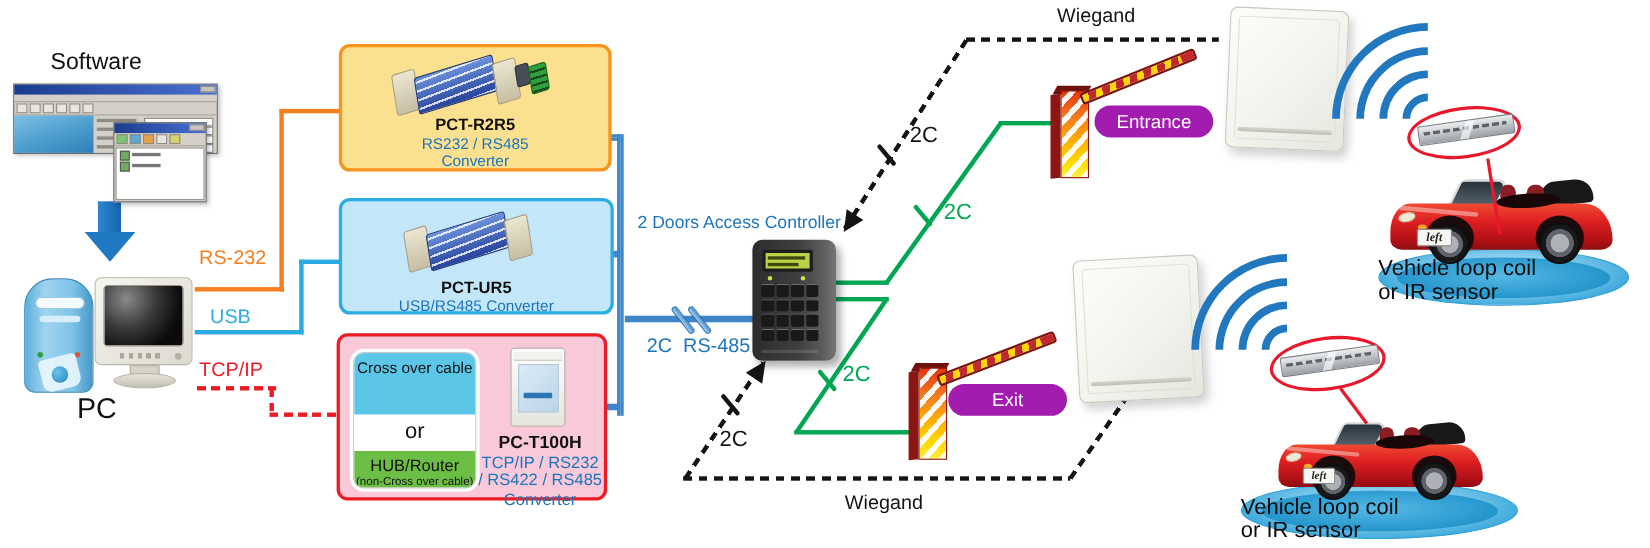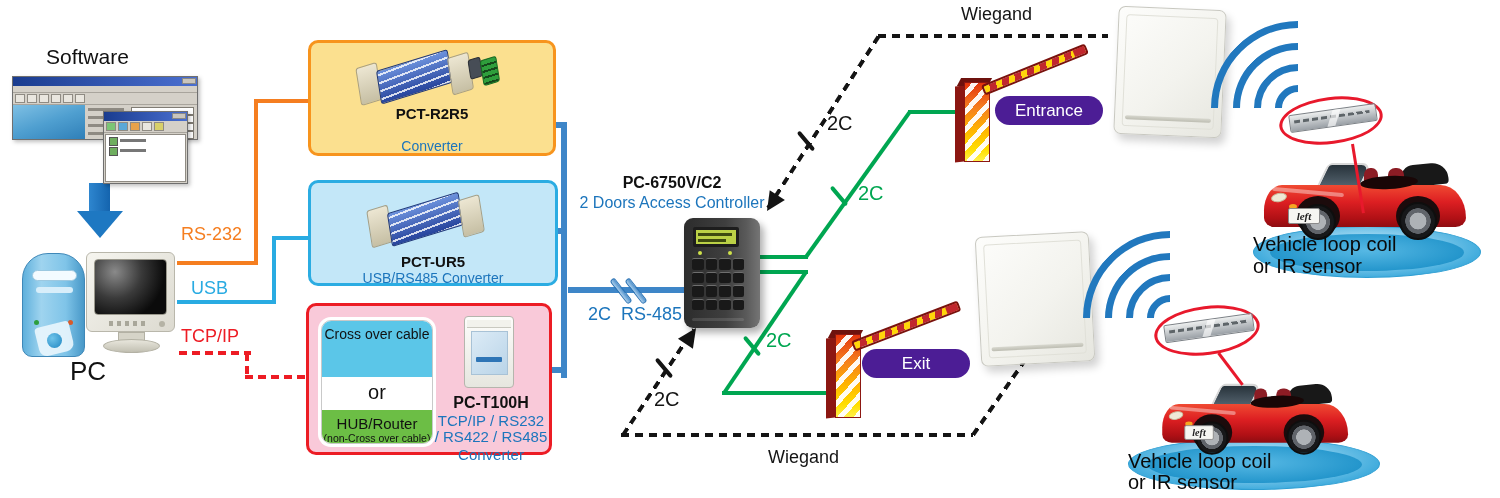--- a/index.html
+++ b/index.html
@@ -123,21 +123,21 @@
   
   .gate { position:absolute; z-index:3; }
   .g-left { position:absolute; left:0; top:8px; width:9px; height:76px; background:#8C1712; transform:skewY(-6deg); }
   .g-front { position:absolute; left:9px; top:4px; width:26px; height:80px; border:1px solid #8C1712;
              background:repeating-linear-gradient(-48deg,rgba(255,255,255,.95) 0 5px,rgba(255,255,255,0) 5px 12px),
                         linear-gradient(180deg,#E3350D 0%,#F47B20 30%,#FFB400 60%,#FFDE00 85%,#FFF04A 100%); }
   .g-top { position:absolute; left:4px; top:0; width:31px; height:8px; background:#6E120E; transform:skewX(-28deg); }
   .g-arm { position:absolute; height:11px; border:2px solid #7A120D; border-radius:3px; transform-origin:0 50%;
            background:repeating-linear-gradient(105deg,#FFD60A 0 6px,#C1272D 6px 13px); }
   .g-arm::after { content:""; position:absolute; right:0; top:0; bottom:0; width:12px; background:#C1272D; }
-  .pill { position:absolute; height:29px; background:#4c1d95; border-radius:15px; color:#fff; font-size:17px;
+  .pill { position:absolute; height:29px; background:#a21caf; border-radius:15px; color:#fff; font-size:17px;
           display:flex; align-items:center; justify-content:center; z-index:4; }
 
   
   .reader { position:absolute; border:1px solid #c8c8c0; border-radius:7px;
             background:linear-gradient(135deg,#fdfdfb 0%,#f3f3ee 55%,#e6e6df 100%);
             box-shadow:4px 6px 9px rgba(0,0,0,.18); z-index:2; }
   .reader::before { content:""; position:absolute; left:7px; top:7px; right:7px; bottom:7px; border:1px solid #e0e0d8; border-radius:4px; }
   .reader::after { content:""; position:absolute; left:10px; bottom:14px; right:10px; height:4px; background:linear-gradient(#d8d8cf,#bdbdb2); border-radius:2px; }
 
   
@@ -255,20 +255,21 @@
 
   <div class="cbox cbox1">
     <div class="conv-dev" style="top:4px;">
       <span class="cd cd-capL"></span>
       <span class="cd cd-body"></span>
       <span class="cd cd-capR"></span>
       <span class="cd cd-db9"></span>
       <span class="cd cd-term"></span>
     </div>
     <div class="cname" style="top:62px;">PCT-R2R5</div>
+    <div class="cdesc" style="top:79px;">RS232 / RS485</div>
     <div class="cdesc" style="top:95px;">Converter</div>
   </div>
 
   <div class="cbox cbox2">
     <div class="conv-dev" style="top:8px;">
       <span class="cd cd-capL" style="left:20px;"></span>
       <span class="cd cd-body" style="left:40px;"></span>
       <span class="cd cd-capR" style="left:112px;"></span>
     </div>
     <div class="cname" style="top:70px;">PCT-UR5</div>
@@ -296,21 +297,20 @@
 
   <div class="bus-h" style="left:548px;top:122px;width:16px;"></div>
   <div class="bus-h" style="left:552px;top:228px;width:12px;"></div>
   <div class="bus-h" style="left:544px;top:367px;width:20px;"></div>
   <div class="bus-v"></div>
   <div class="bus-h" style="left:568px;top:287px;width:120px;"></div>
   <div class="slash" style="left:618px;top:276px;"></div>
   <div class="slash" style="left:633px;top:276px;"></div>
   <div class="rs485-lbl">2C  RS-485</div>
 
-  <div class="ctrl-model">PC-6750V/C2</div>
   <div class="ctrl-desc">2 Doors Access Controller</div>
   <div class="ctrl">
     <span class="lcd"></span>
     <span class="led" style="left:14px;"></span>
     <span class="led" style="left:44px;"></span>
     <span class="keys">
       <i></i>
         <i></i>
         <i></i>
         <i></i>

